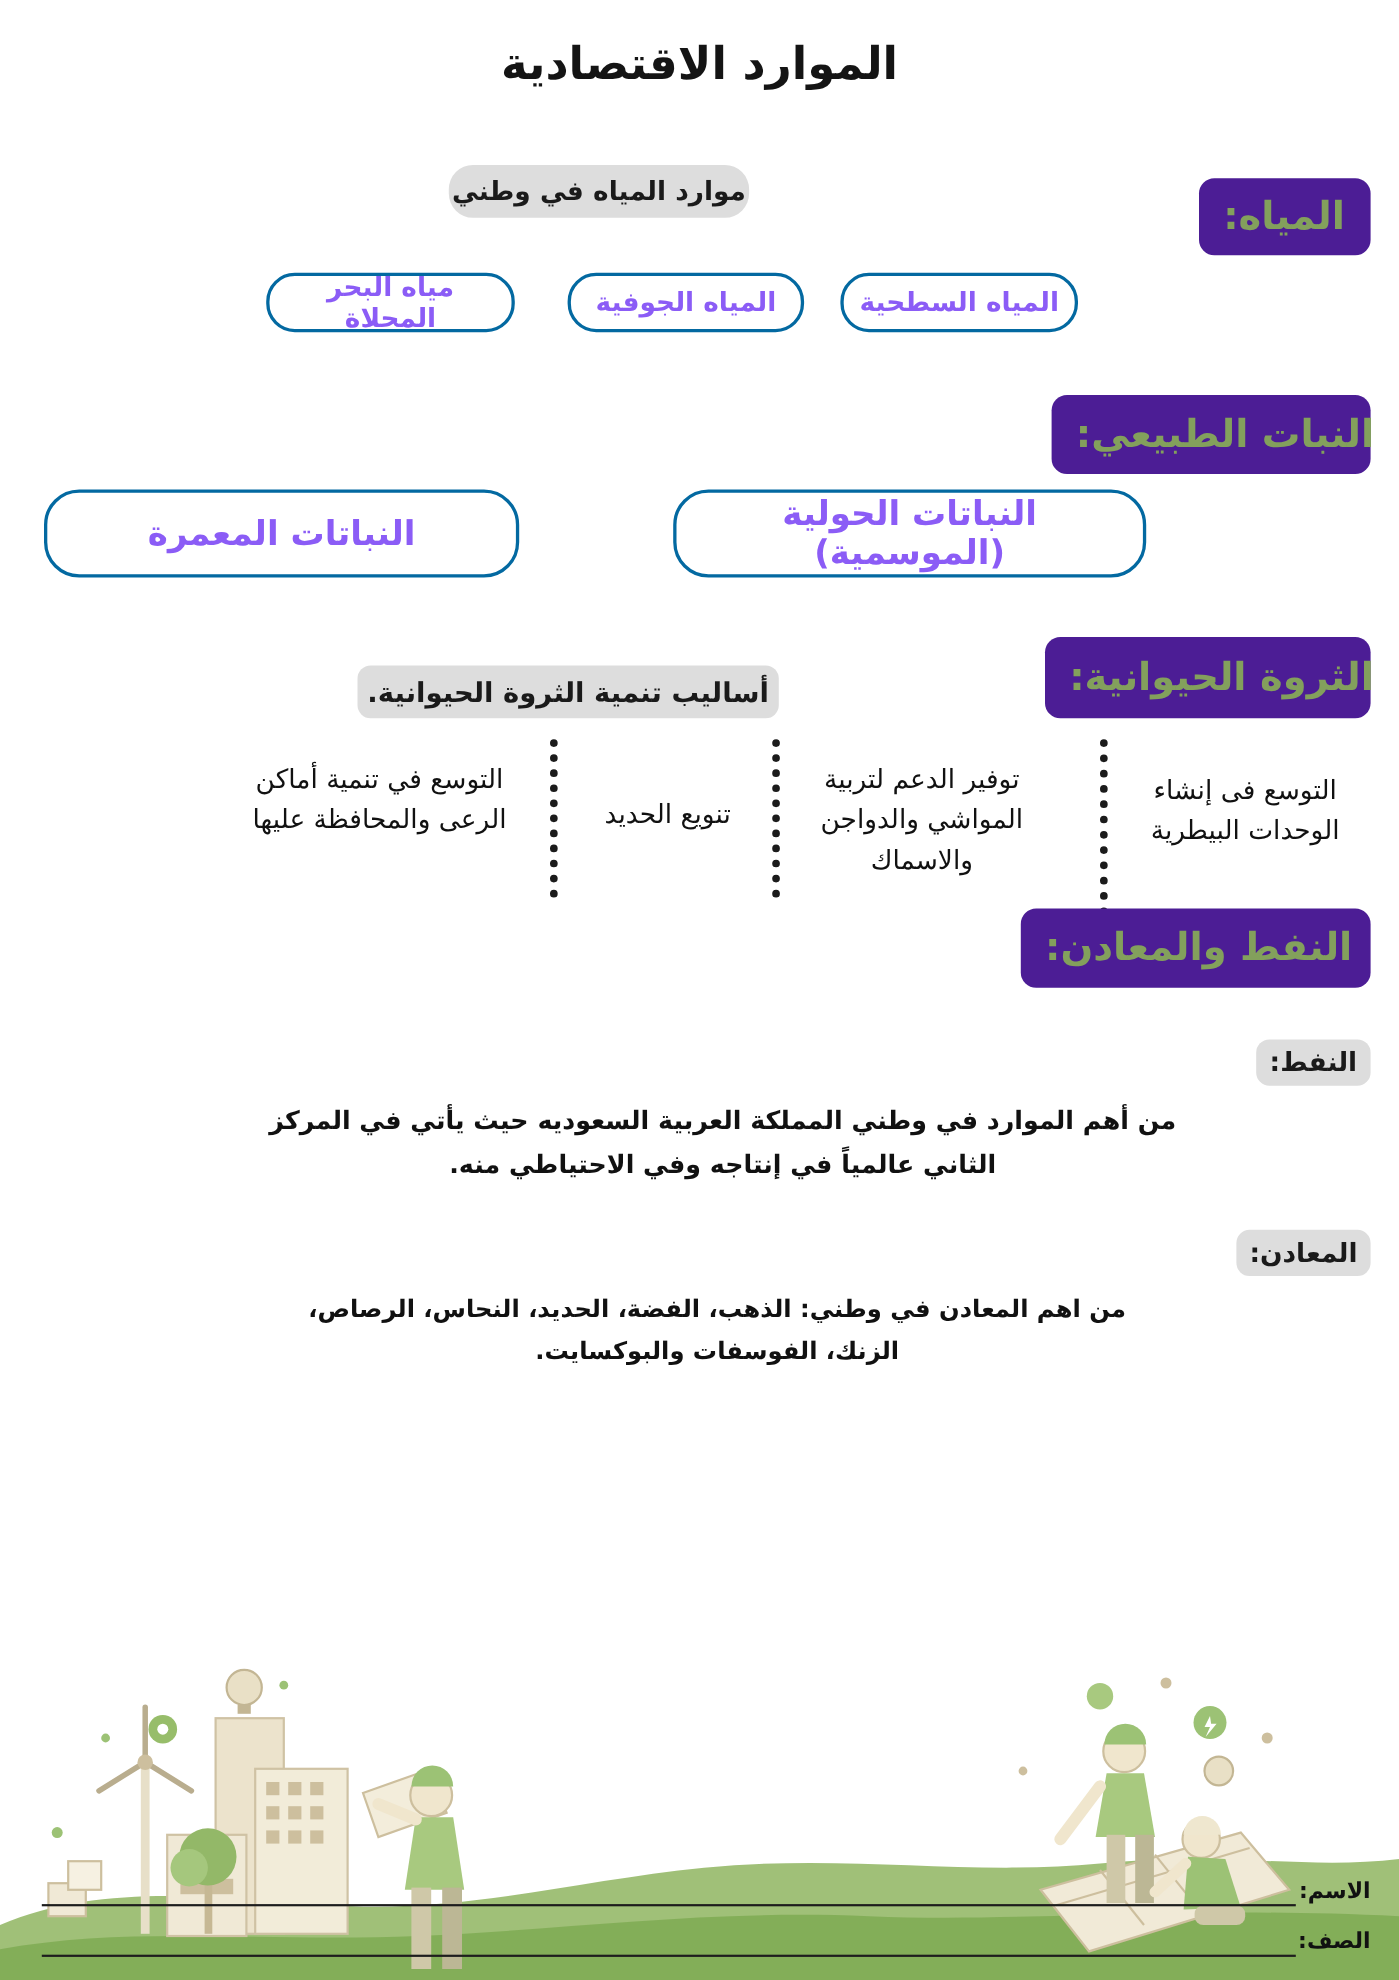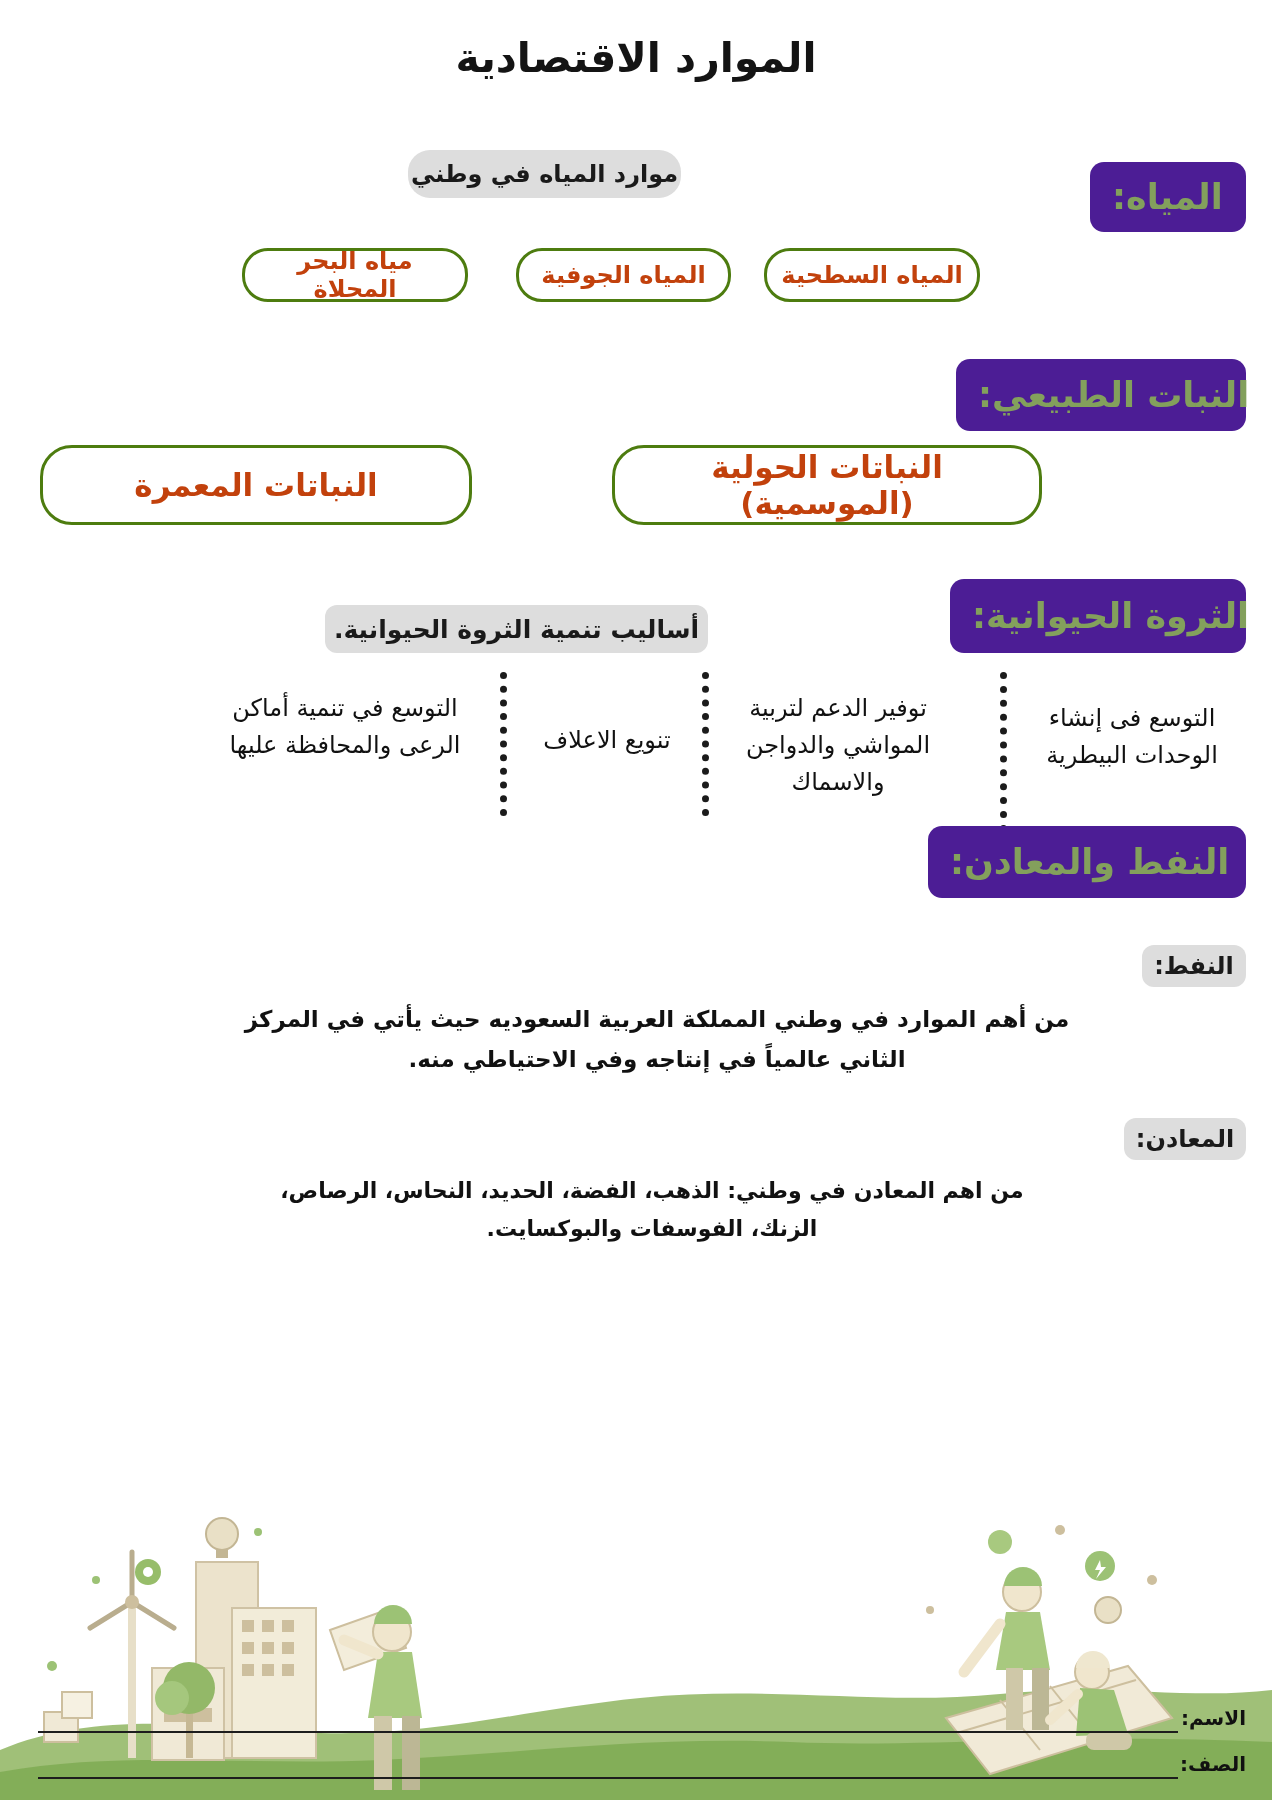--- a/index.html
+++ b/index.html
@@ -58,26 +58,26 @@
     display: flex;
     align-items: center;
     justify-content: center;
     padding: 0 20px;
     white-space: nowrap;
   }
 
   
   .obox {
     position: absolute;
-    border: 3px solid #4d7c0f;
+    border: 3px solid #0369a1;
     border-radius: 26px;
     display: flex;
     align-items: center;
     justify-content: center;
-    color: #c2410c;
+    color: #8b5cf6;
     font-weight: bold;
     background: #ffffff;
     text-align: center;
     padding: 16px 12px;
   }
 
   
   .dotted-div {
     position: absolute;
     width: 0;
@@ -168,21 +168,21 @@
   </div>
 
   <div class="gray-pill" style="right:564px; top:605px; width:383px; height:48px; font-size:25px;">
     <span>أساليب تنمية الثروة الحيوانية.</span>
   </div>
 
   <div class="cell" style="right:788px; top:690px; width:278px; font-size:24px;">التوسع في تنمية أماكن الرعى والمحافظة عليها</div>
 
   <div class="dotted-div" style="right:765px; top:672px; height:144px;"></div>
 
-  <div class="cell" style="right:580px; top:722px; width:170px; font-size:24px;">تنويع الاعلاف</div>
+  <div class="cell" style="right:580px; top:722px; width:170px; font-size:24px;">تنويع الحديد</div>
 
   <div class="dotted-div" style="right:563px; top:672px; height:144px;"></div>
 
   <div class="cell" style="right:310px; top:690px; width:248px; font-size:24px;">توفير الدعم لتربية المواشي والدواجن والاسماك</div>
 
   <div class="dotted-div" style="right:265px; top:672px; height:160px;"></div>
 
   <div class="cell" style="right:30px; top:700px; width:220px; font-size:24px;">التوسع فى إنشاء الوحدات البيطرية</div>
 
   <div class="green-header" style="right:26px; top:807px; width:318px; height:72px; font-size:35px;">

